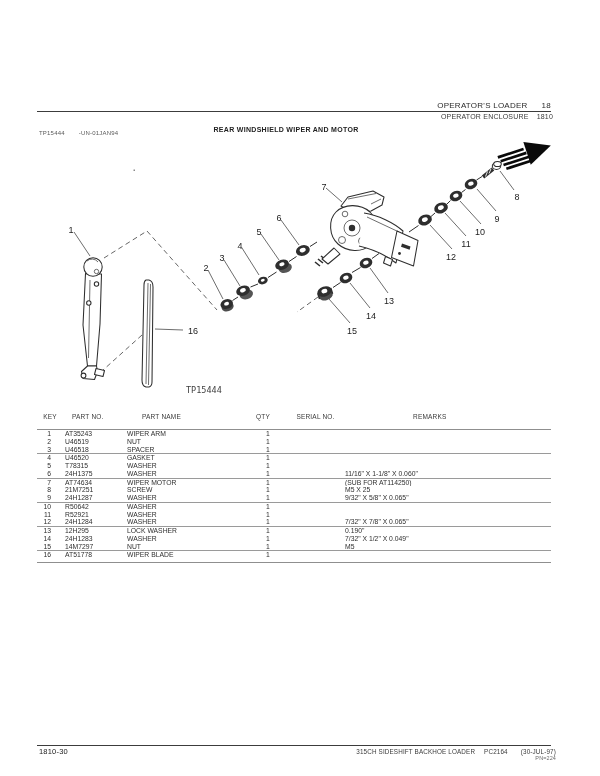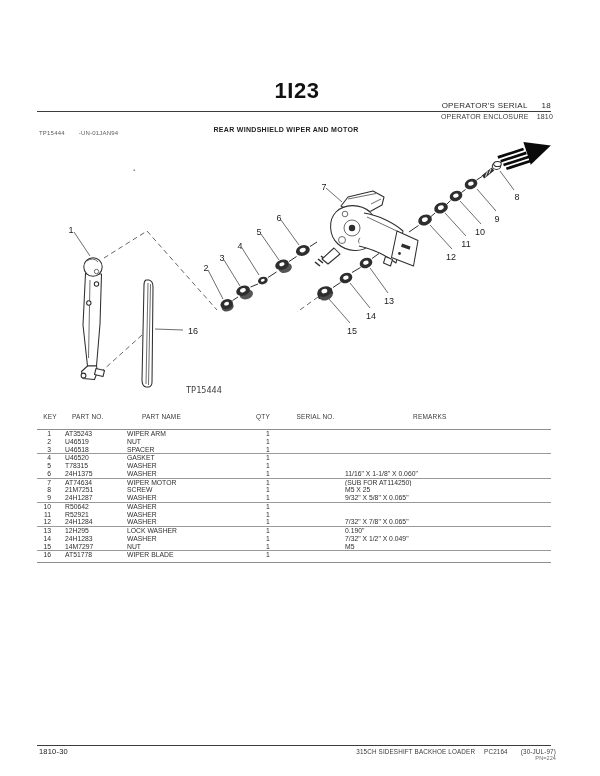--- a/index.html
+++ b/index.html
@@ -51,24 +51,23 @@
   svg .dash{stroke:#555;stroke-width:.9;fill:none;stroke-dasharray:5 3.5;}
   svg .pt{stroke:#2e2e2e;stroke-width:1.05;fill:#fff;stroke-linejoin:round;}
   svg .thin{stroke:#2e2e2e;stroke-width:.7;fill:none;}
   svg .conn{stroke:#2e2e2e;stroke-width:1;fill:none;}
 </style>
 </head>
 <body>
 
 <div class="page">
 
-  <div class="abs section-code">1I23</div>
 
   <div class="abs hdr-right">
-    <span>OPERATOR'S SERIAL</span><span class="pg">18</span>
+    <span>OPERATOR'S LOADER</span><span class="pg">18</span>
   </div>
   <div class="abs hdr-rule"></div>
   <div class="abs hdr-right2">
     <span>OPERATOR ENCLOSURE</span><span class="pg">1810</span>
   </div>
 
   <div class="abs fig-meta">
     <span>TP15444</span><span class="rev">-UN-01JAN94</span>
   </div>
   <div class="abs fig-title">REAR WINDSHIELD WIPER AND MOTOR</div>

